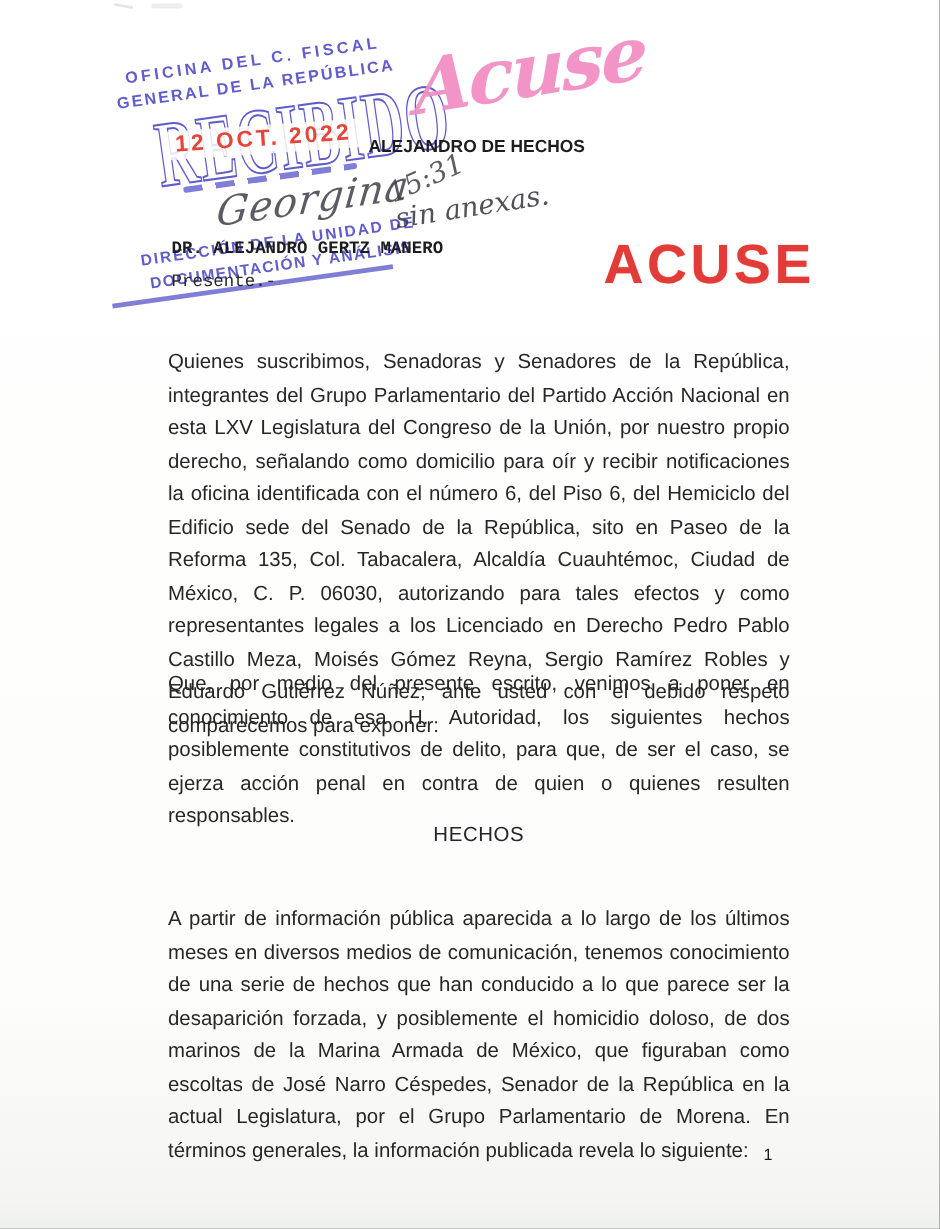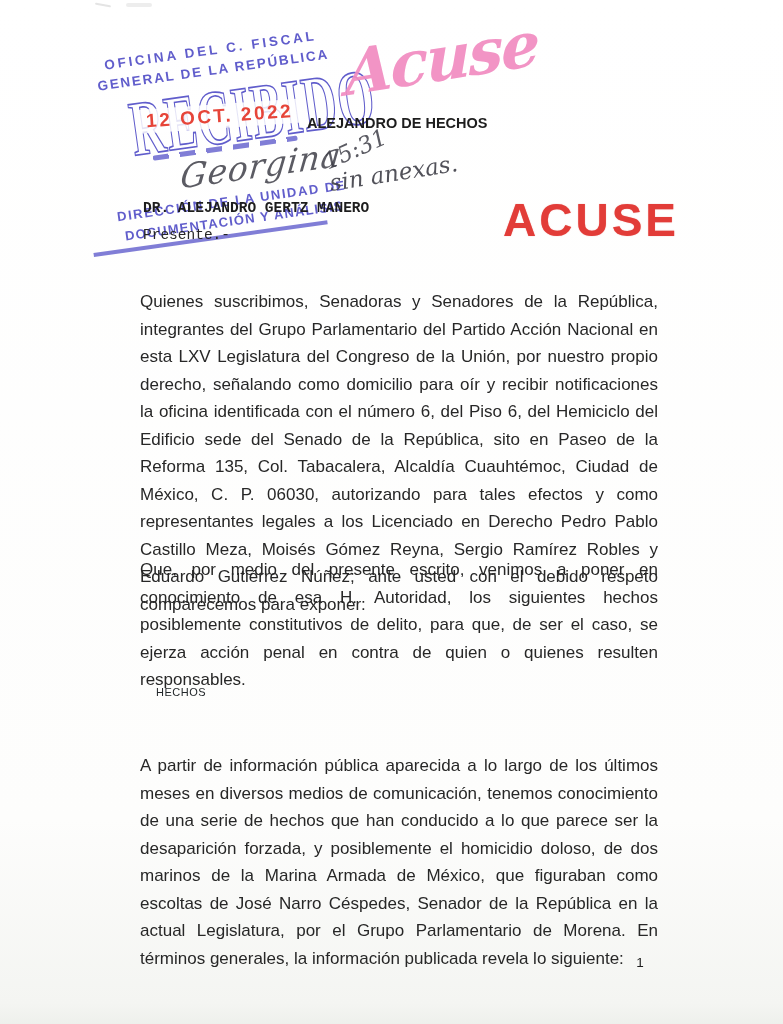--- a/index.html
+++ b/index.html
@@ -96,22 +96,22 @@
 
   
   .para {
     position: absolute; left: 140px; width: 518px; margin: 0;
     font-size: 17px; line-height: 27.5px;
     text-align: justify; color: #272727;
   }
   .para-1 { top: 288px; }
   .para-2 { top: 556px; }
   .hechos {
-    position: absolute; left: 156px; top: 686px; width: 518px;
-    text-align: left; font-size: 11px; letter-spacing: .5px; color: #22272a;
+    position: absolute; left: 140px; top: 686px; width: 518px;
+    text-align: center; font-size: 17px; letter-spacing: .5px; color: #22272a;
   }
   .para-3 { top: 738px; margin-top: 14px; }
 
   .page-number {
     position: absolute; left: 630px; top: 955px; width: 20px;
     font-size: 13.5px; text-align: center; color: #1d1d1d;
   }
 </style>
 </head>
 <body>

